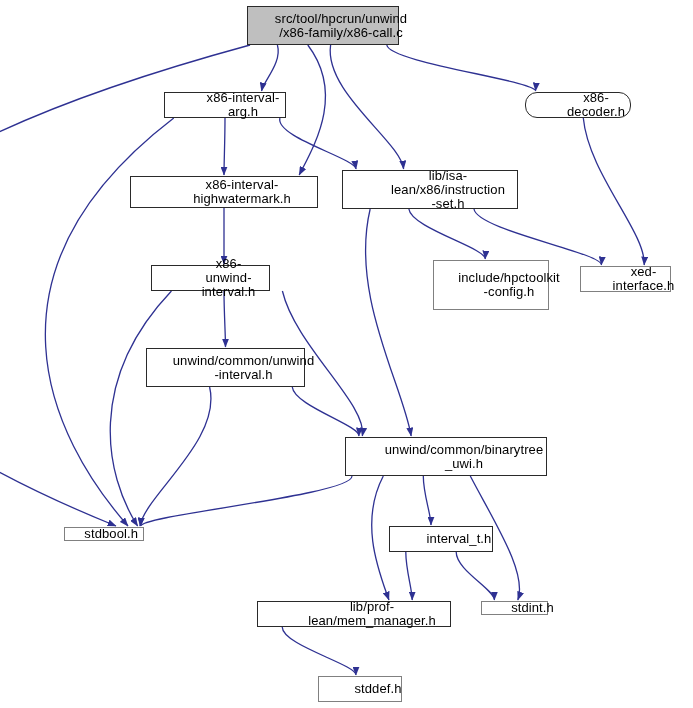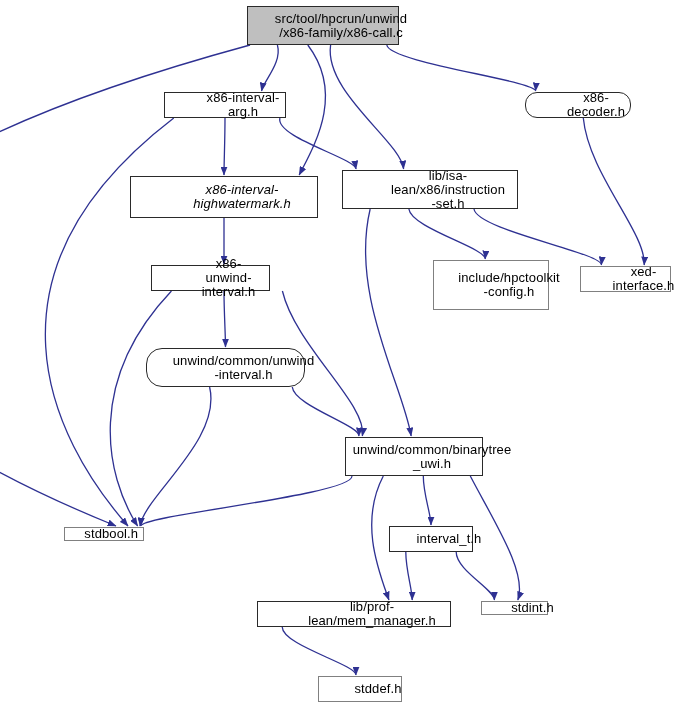--- a/index.html
+++ b/index.html
@@ -91,31 +91,31 @@
         <path d="M 456.2 552 C 456.2 570.24, 494.4 589.44, 494.4 600" marker-end="url(#arrowhead)"></path>
         <path d="M 282.22 627 C 282.22 645.24, 356 664.44, 356 675" marker-end="url(#arrowhead)"></path>
       </g>
   </svg>
 
   <div id="nodes">
       <div class="node root" style="left: 247px; top: 6px; width: 152px; height: 39px;"><span class="label">src/tool/hpcrun/unwind
 /x86-family/x86-call.c</span></div>
       <div class="node solid" style="left: 164px; top: 92px; width: 122px; height: 26px; justify-content: center;"><span class="label">x86-interval-arg.h</span></div>
       <div class="node solid" style="left: 525px; top: 92px; width: 106px; height: 26px; border-radius: 12px;"><span class="label">x86-decoder.h</span></div>
-      <div class="node solid" style="left: 130px; top: 176px; width: 188px; height: 42px; font-style: italic;"><span class="label">x86-interval-highwatermark.h</span></div>
+      <div class="node solid" style="left: 130px; top: 176px; width: 188px; height: 32px;"><span class="label">x86-interval-highwatermark.h</span></div>
       <div class="node solid" style="left: 342px; top: 170px; width: 176px; height: 39px;"><span class="label">lib/isa-lean/x86/instruction
 -set.h</span></div>
       <div class="node light" style="left: 433px; top: 260px; width: 116px; height: 50px;"><span class="label">include/hpctoolkit
 -config.h</span></div>
       <div class="node light" style="left: 580px; top: 266px; width: 91px; height: 26px;"><span class="label">xed-interface.h</span></div>
       <div class="node solid" style="left: 151px; top: 265px; width: 119px; height: 26px;"><span class="label">x86-unwind-interval.h</span></div>
-      <div class="node solid" style="left: 146px; top: 348px; width: 159px; height: 39px; border-radius: 16px;"><span class="label">unwind/common/unwind
+      <div class="node solid" style="left: 146px; top: 348px; width: 159px; height: 39px;"><span class="label">unwind/common/unwind
 -interval.h</span></div>
-      <div class="node solid" style="left: 345px; top: 437px; width: 138px; height: 39px; justify-content: center;"><span class="label">unwind/common/binarytree
+      <div class="node solid" style="left: 345px; top: 437px; width: 202px; height: 39px; justify-content: center;"><span class="label">unwind/common/binarytree
 _uwi.h</span></div>
       <div class="node light" style="left: 64px; top: 527px; width: 80px; height: 14px; justify-content: flex-end;"><span class="label">stdbool.h</span></div>
-      <div class="node solid" style="left: 389px; top: 526px; width: 84px; height: 26px;"><span class="label">interval_t.h</span></div>
+      <div class="node solid" style="left: 389px; top: 526px; width: 104px; height: 26px;"><span class="label">interval_t.h</span></div>
       <div class="node solid" style="left: 257px; top: 601px; width: 194px; height: 26px;"><span class="label">lib/prof-lean/mem_manager.h</span></div>
       <div class="node light" style="left: 481px; top: 601px; width: 67px; height: 14px;"><span class="label">stdint.h</span></div>
       <div class="node light" style="left: 318px; top: 676px; width: 84px; height: 26px;"><span class="label">stddef.h</span></div>
     </div>
 
 </div>
 
 </body></html>

